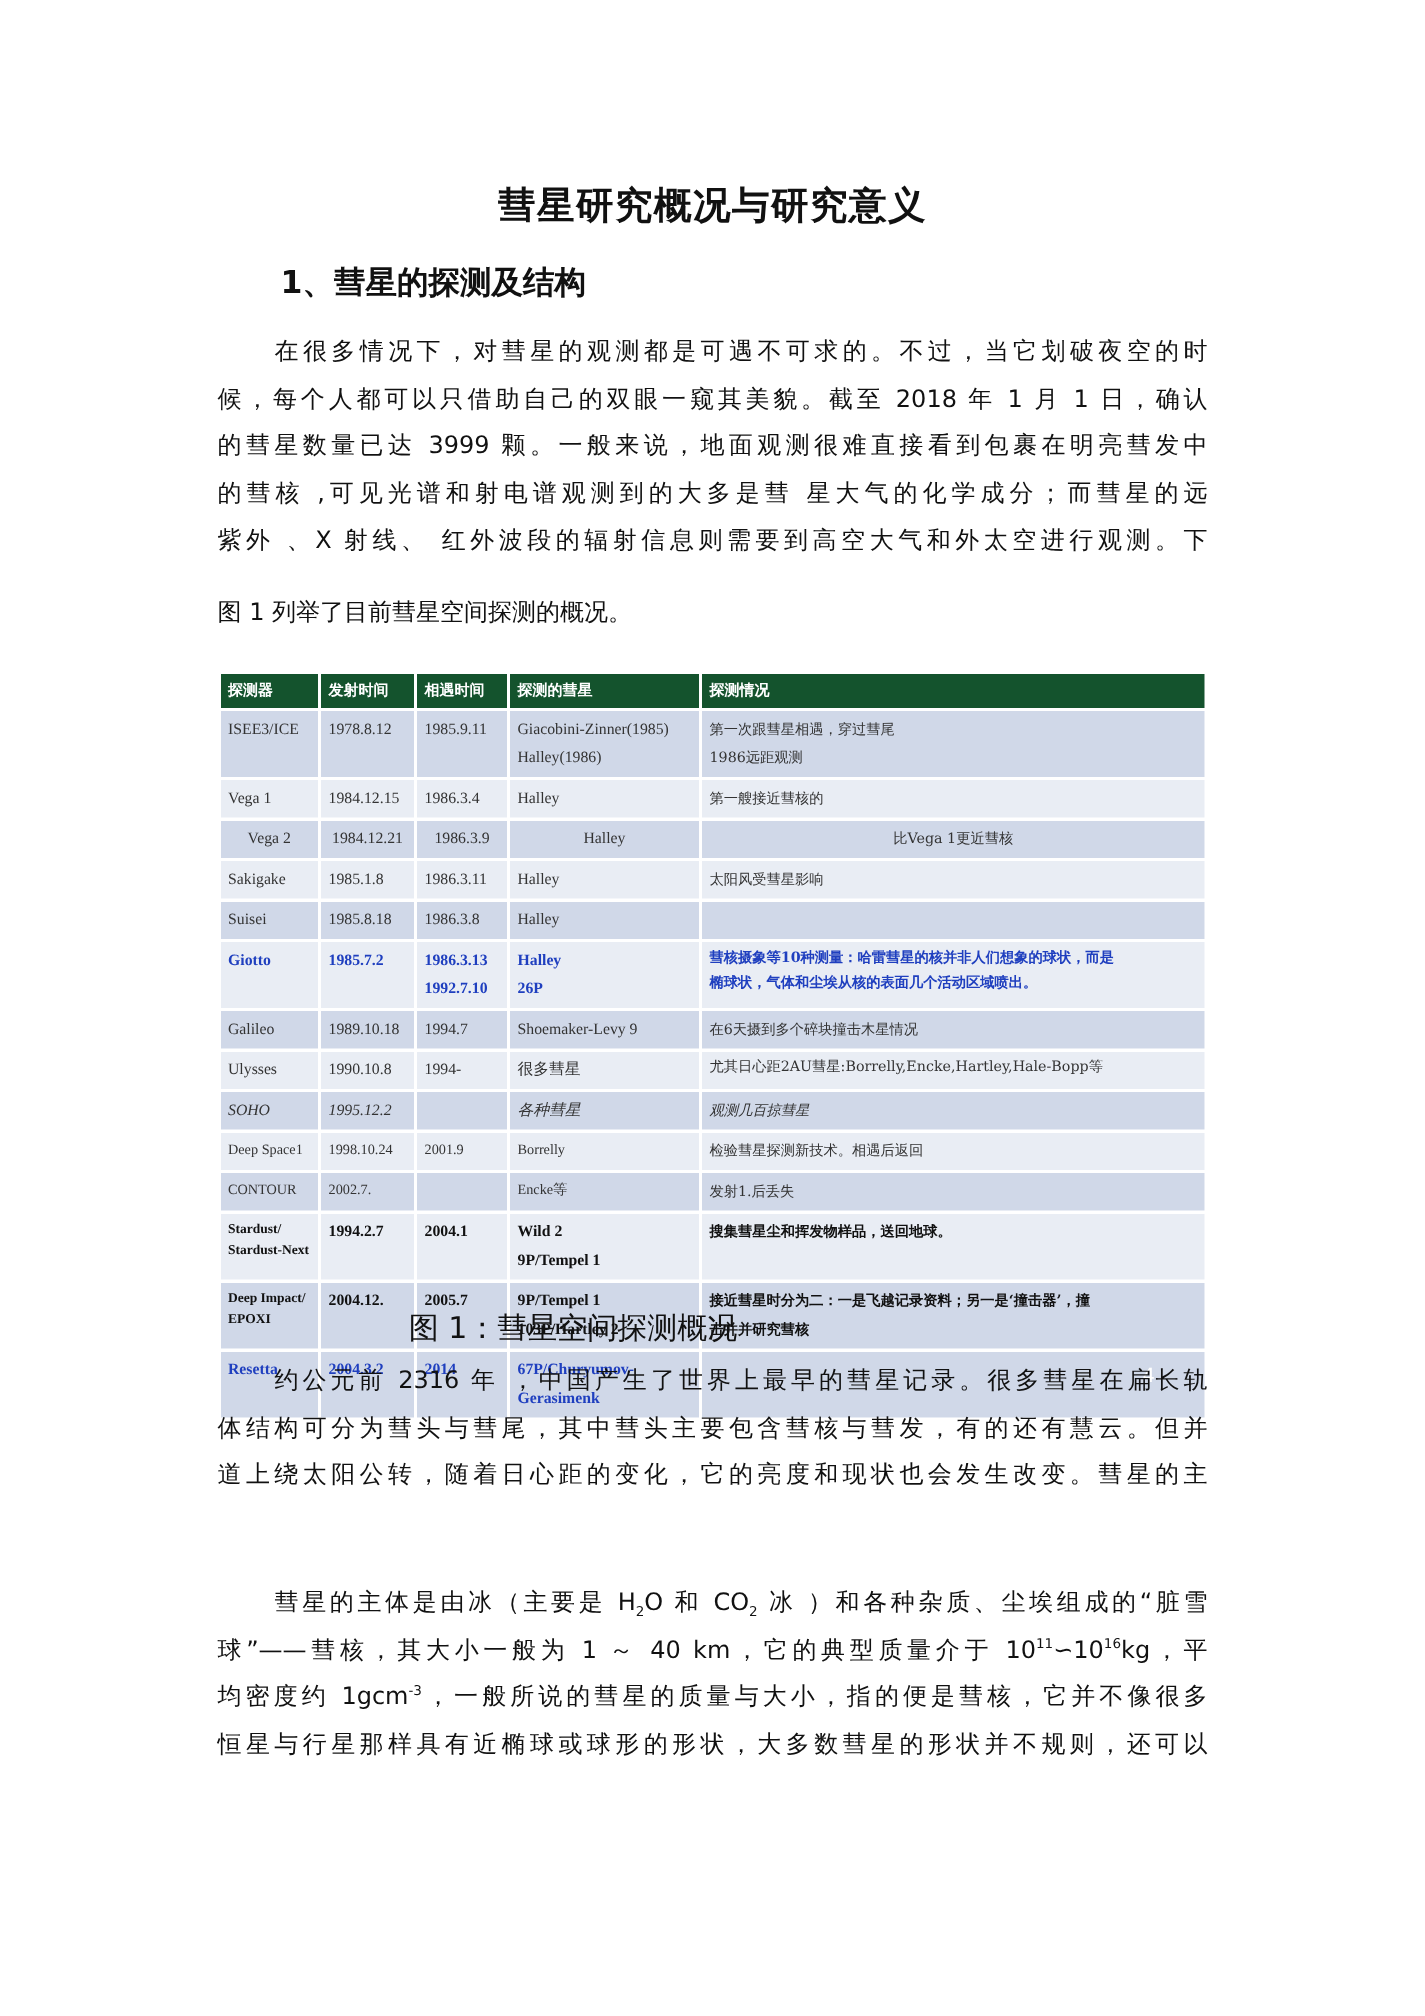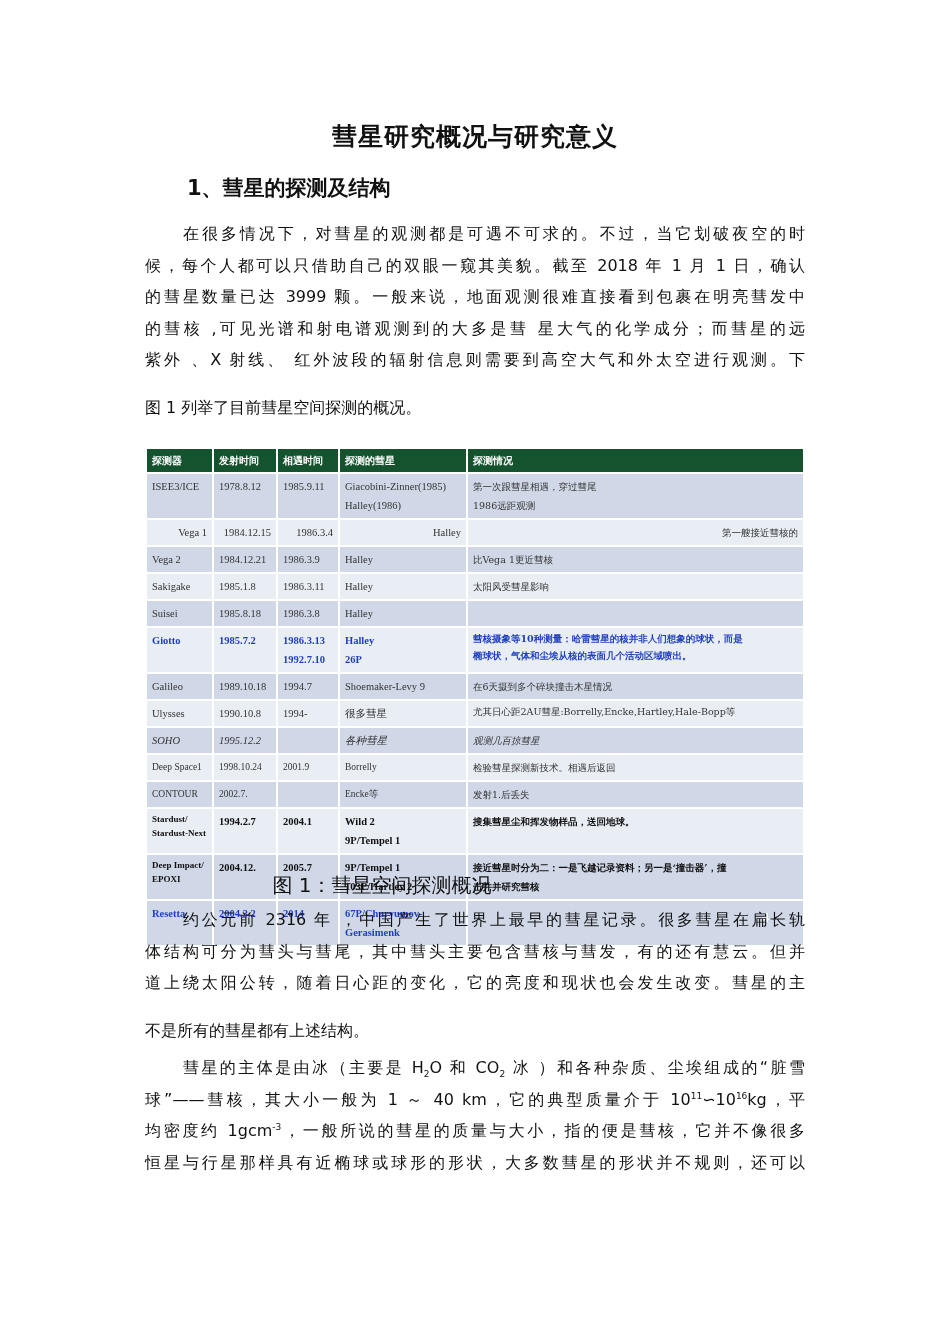--- a/index.html
+++ b/index.html
@@ -93,38 +93,38 @@
         </td>
         <td>
           <div>Giacobini-Zinner(1985)</div>
           <div>Halley(1986)</div>
         </td>
         <td class="desc">
           <div>第一次跟彗星相遇，穿过彗尾</div>
           <div>1986远距观测</div>
         </td>
       </tr>
-      <tr class="even" style="height: 21px; text-align: right;">
+      <tr class="even" style="height: 21px;">
         <td>
           <div>Vega 1</div>
         </td>
         <td>
           <div>1984.12.15</div>
         </td>
         <td>
           <div>1986.3.4</div>
         </td>
         <td>
           <div>Halley</div>
         </td>
         <td class="desc">
           <div>第一艘接近彗核的</div>
         </td>
       </tr>
-      <tr class="odd" style="height: 21px;">
+      <tr class="odd" style="height: 21px; text-align: center;">
         <td>
           <div>Vega 2</div>
         </td>
         <td>
           <div>1984.12.21</div>
         </td>
         <td>
           <div>1986.3.9</div>
         </td>
         <td>
@@ -331,21 +331,20 @@
       </tr>
     </tbody>
 </table>
 
 <div class="caption">图 1：彗星空间探测概况</div>
 
 <div class="para" style="top:904px">
   <span class="line indent">约公元前 2316 年 ，中国产生了世界上最早的彗星记录。很多彗星在扁长轨</span>
   <span class="line">体结构可分为彗头与彗尾，其中彗头主要包含彗核与彗发，有的还有慧云。但并</span>
   <span class="line">道上绕太阳公转，随着日心距的变化，它的亮度和现状也会发生改变。彗星的主</span>
-  <span class="line last">不是所有的彗星都有上述结构。</span>
 </div>
 
 <div class="para" style="top:1052px">
   <span class="line indent"><span>彗星的主体是由冰（主要是 H</span><sub>2</sub><span>O 和 CO</span><sub>2</sub><span> 冰  ）和各种杂质、尘埃组成的“脏雪</span></span>
   <span class="line"><span>球”——彗核，其大小一般为 1 ～ 40 km，它的典型质量介于 10</span><sup>11</sup><span>∽10</span><sup>16</sup><span>kg，平</span></span>
   <span class="line"><span>均密度约 1gcm</span><sup>-3</sup><span>，一般所说的彗星的质量与大小，指的便是彗核，它并不像很多</span></span>
   <span class="line">恒星与行星那样具有近椭球或球形的形状，大多数彗星的形状并不规则，还可以</span>
 </div>
 
 </body></html>

